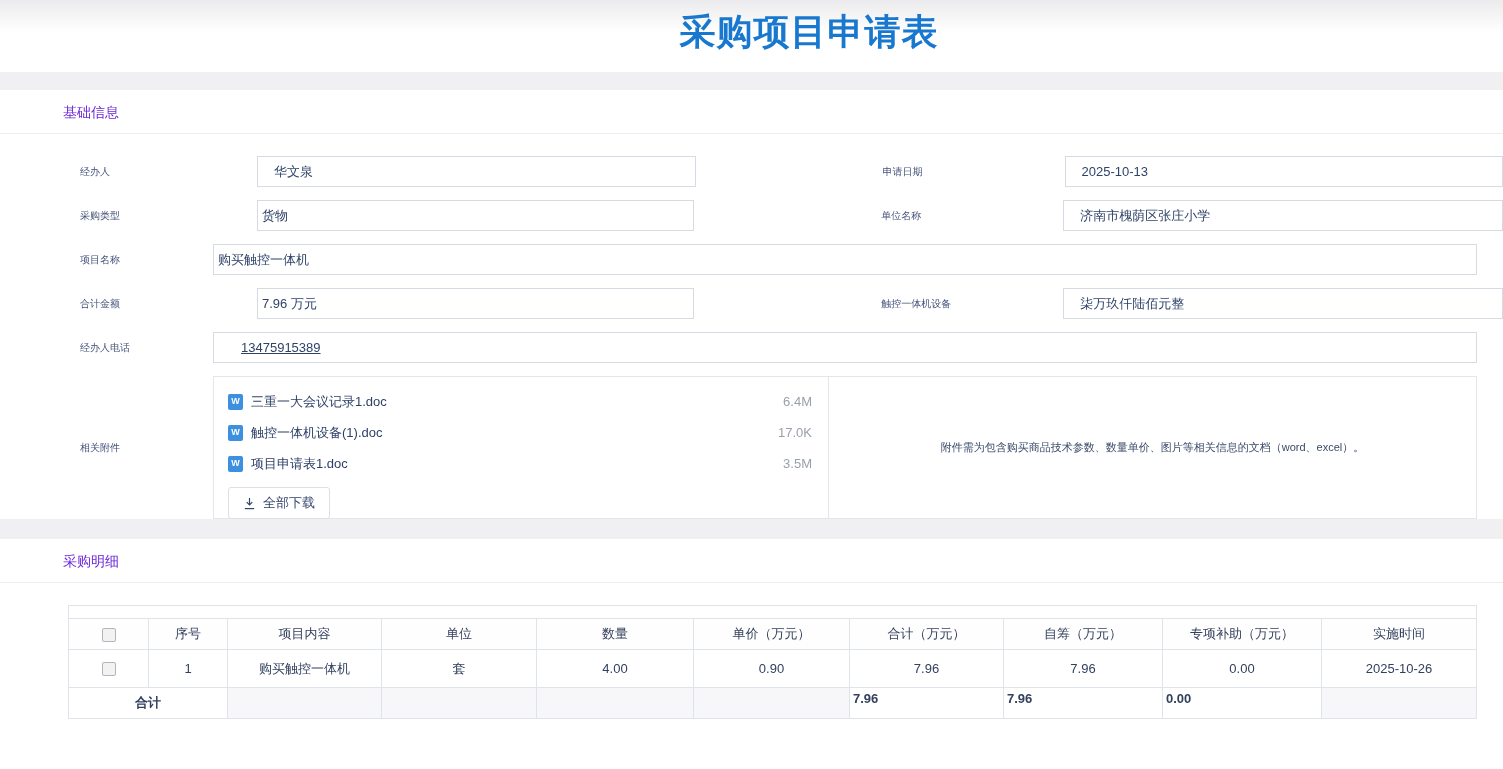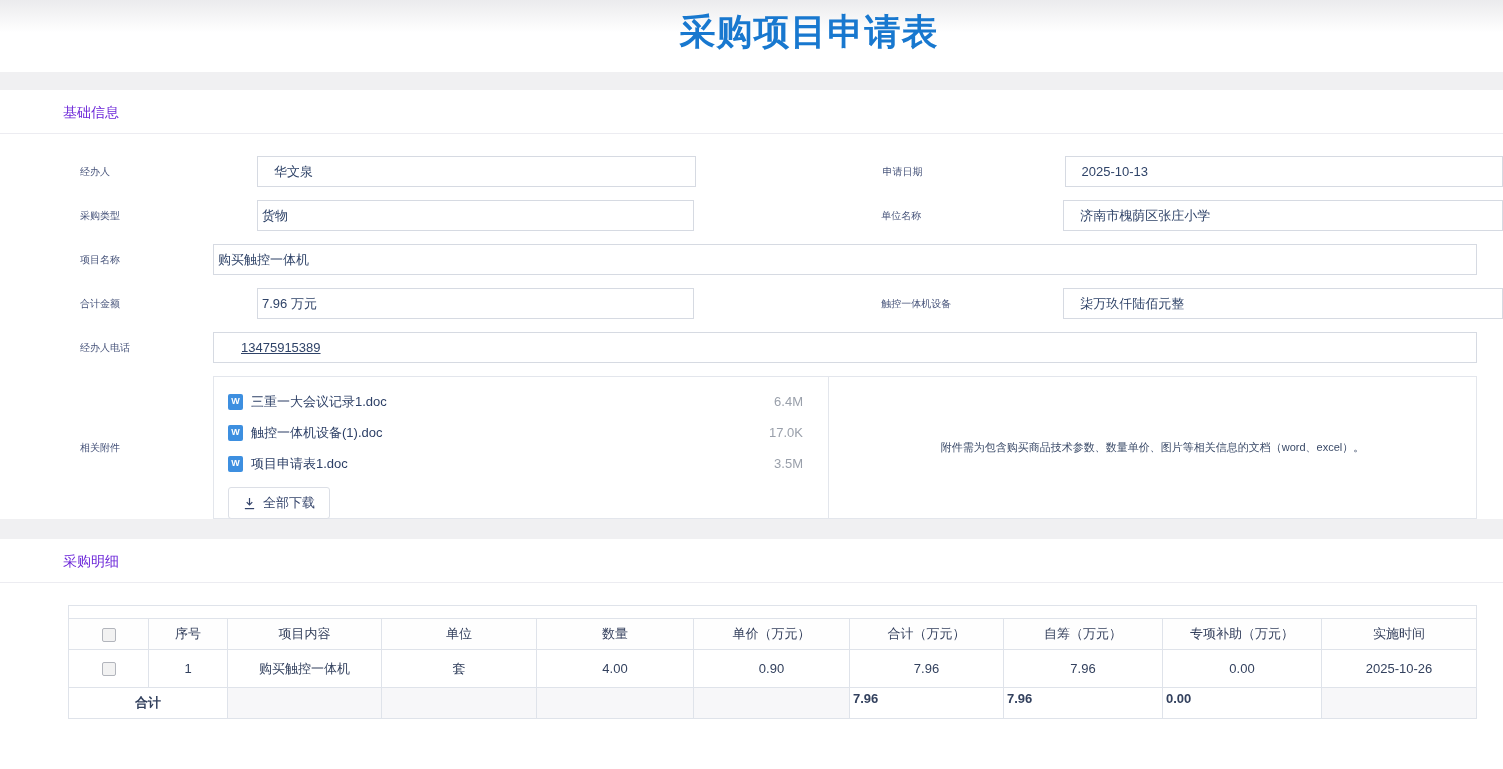--- a/index.html
+++ b/index.html
@@ -59,21 +59,21 @@
   }
   .attach-left { width:615px; border-right:1px solid #e3e6ec; padding:9px 14px; position:relative; }
   .file-row { display:flex; align-items:center; height:31px; position:relative; }
   .doc-icon {
     width:15px; height:16px; border-radius:2px; background:#3d8fe0;
     display:inline-flex; align-items:center; justify-content:center;
     color:#fff; font-size:9px; font-weight:700; margin-right:8px; flex:0 0 15px;
     line-height:1;
   }
   .file-name { font-size:13px; color:#2c3f66; cursor:pointer; }
-  .file-size { position:absolute; right:11px; font-size:13px; color:#9aa0ab; }
+  .file-size { position:absolute; right:2px; font-size:13px; color:#9aa0ab; }
   .dl-btn {
     margin-top:8px; display:inline-flex; align-items:center; gap:7px;
     height:32px; padding:0 14px; background:#fff;
     border:1px solid #dcdfe6; border-radius:3px;
     font-size:13px; color:#33436a; cursor:pointer;
   }
   .dl-icon { width:13px; height:13px; display:inline-block; }
   .attach-right {
     flex:1; display:flex; align-items:center; justify-content:center;
     font-size:11px; color:#3a4a68; padding:0 30px; text-align:center;

